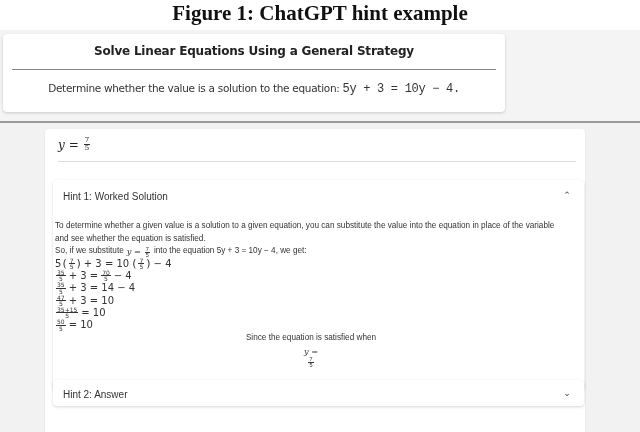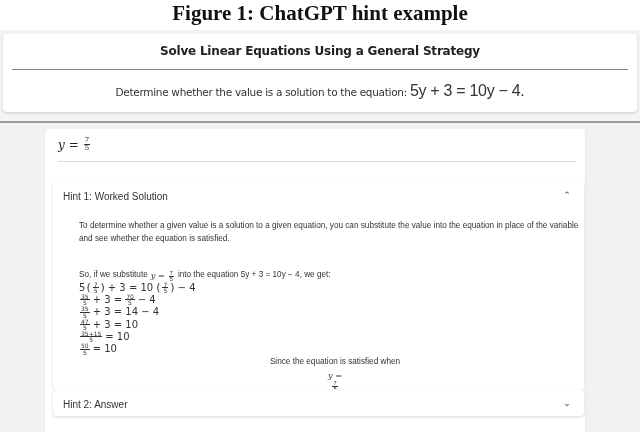--- a/index.html
+++ b/index.html
@@ -17,21 +17,21 @@
       font-weight: bold;
       font-size: 21px;
       line-height: 26px;
       color: #111;
     }
     .top-area {
       position: absolute; left: 0; top: 30px; width: 640px; height: 92px;
       background: #f4f4f4;
     }
     .problem-card {
-      position: absolute; left: 3px; top: 34px; width: 634px; height: 78px;
+      position: absolute; left: 3px; top: 34px; width: 502px; height: 78px;
       background: #fff;
       border-radius: 4px;
       box-shadow: 0 1px 3px rgba(0,0,0,0.18);
     }
     .problem-title {
       position: absolute; left: 0; top: 10px; width: 100%;
       text-align: center;
       font-family: "DejaVu Sans", sans-serif;
       font-size: 12px;
       font-weight: bold;
@@ -44,21 +44,21 @@
     }
     .problem-text {
       position: absolute; left: 0; top: 48px; width: 100%;
       text-align: center;
       font-family: "DejaVu Sans", sans-serif;
       font-size: 10.5px;
       color: #333;
       letter-spacing: -0.3px;
     }
     .problem-text .math {
-      font-family: Liberation Sans, sans-serif; font-size: 16px;
+      font-family: Liberation Mono, monospace; font-size: 12px;
     }
     .divider {
       position: absolute; left: 0; top: 121px; width: 640px; height: 2px;
       background: #9a9a9a;
     }
     .bottom-area {
       position: absolute; left: 0; top: 123px; width: 640px; height: 309px;
       background: #f2f2f2;
     }
     .answer-card {
@@ -84,34 +84,34 @@
       position: absolute; left: 58px; top: 161px; width: 518px; height: 1px;
       background: #ddd;
     }
     .hint-card {
       position: absolute; left: 53px; width: 531px;
       background: #fff;
       border-radius: 4px;
       box-shadow: 0 1px 3px rgba(0,0,0,0.16);
     }
     .hint1 { top: 180px; height: 210px; }
-    .hint2 { top: 390px; height: 26px; }
+    .hint2 { top: 380px; height: 26px; }
     .hint-header {
       position: absolute; left: 10px; top: 11px;
       font-size: 10px; color: #333;
     }
     .hint2 .hint-header { top: 9px; }
     .chev {
       position: absolute; right: 12px; top: 10px;
       width: 10px; height: 10px;
       font-size: 9px; color: #444; text-align: center; line-height: 10px;
     }
     .hint2 .chev { top: 8px; }
     .hint-body {
-      position: absolute; left: 26px; top: 40px; width: 512px;
+      position: absolute; left: 2px; top: 40px; width: 512px;
       font-size: 8.2px; line-height: 12.5px; color: #333;
     }
     .hint-body p { margin: 0; }
     .eq-line {
       font-family: "DejaVu Sans", sans-serif;
       font-size: 10px; color: #333;
       height: 12.3px; line-height: 12px;
       display: flex; align-items: center;
       white-space: nowrap;
     }
@@ -153,21 +153,21 @@
   <div class="chev">⌃</div>
   <div class="hint-body">
     <p>To determine whether a given value is a solution to a given equation, you can substitute the value into the equation in place of the variable and see whether the equation is satisfied.</p>
     <p style="display:flex;align-items:flex-end;white-space:nowrap;">
       <span>So, if we substitute</span>
       <span class="ital" style="margin:0 3px;">y =</span>
       <span class="frac" style="font-size:5.5px;line-height:5px;">
         <span class="num">7</span>
         <span>5</span>
       </span>
-      <span style="margin-left:3px;margin-top:24px;">into the equation 5y + 3 = 10y − 4, we get:</span>
+      <span style="margin-left:3px;">into the equation 5y + 3 = 10y − 4, we get:</span>
     </p>
 
     <div class="eq-line">
       <span>5</span>
       <span class="paren">(</span>
       <span class="frac">
         <span class="num">7</span>
         <span>5</span>
       </span>
       <span class="paren">)</span>

